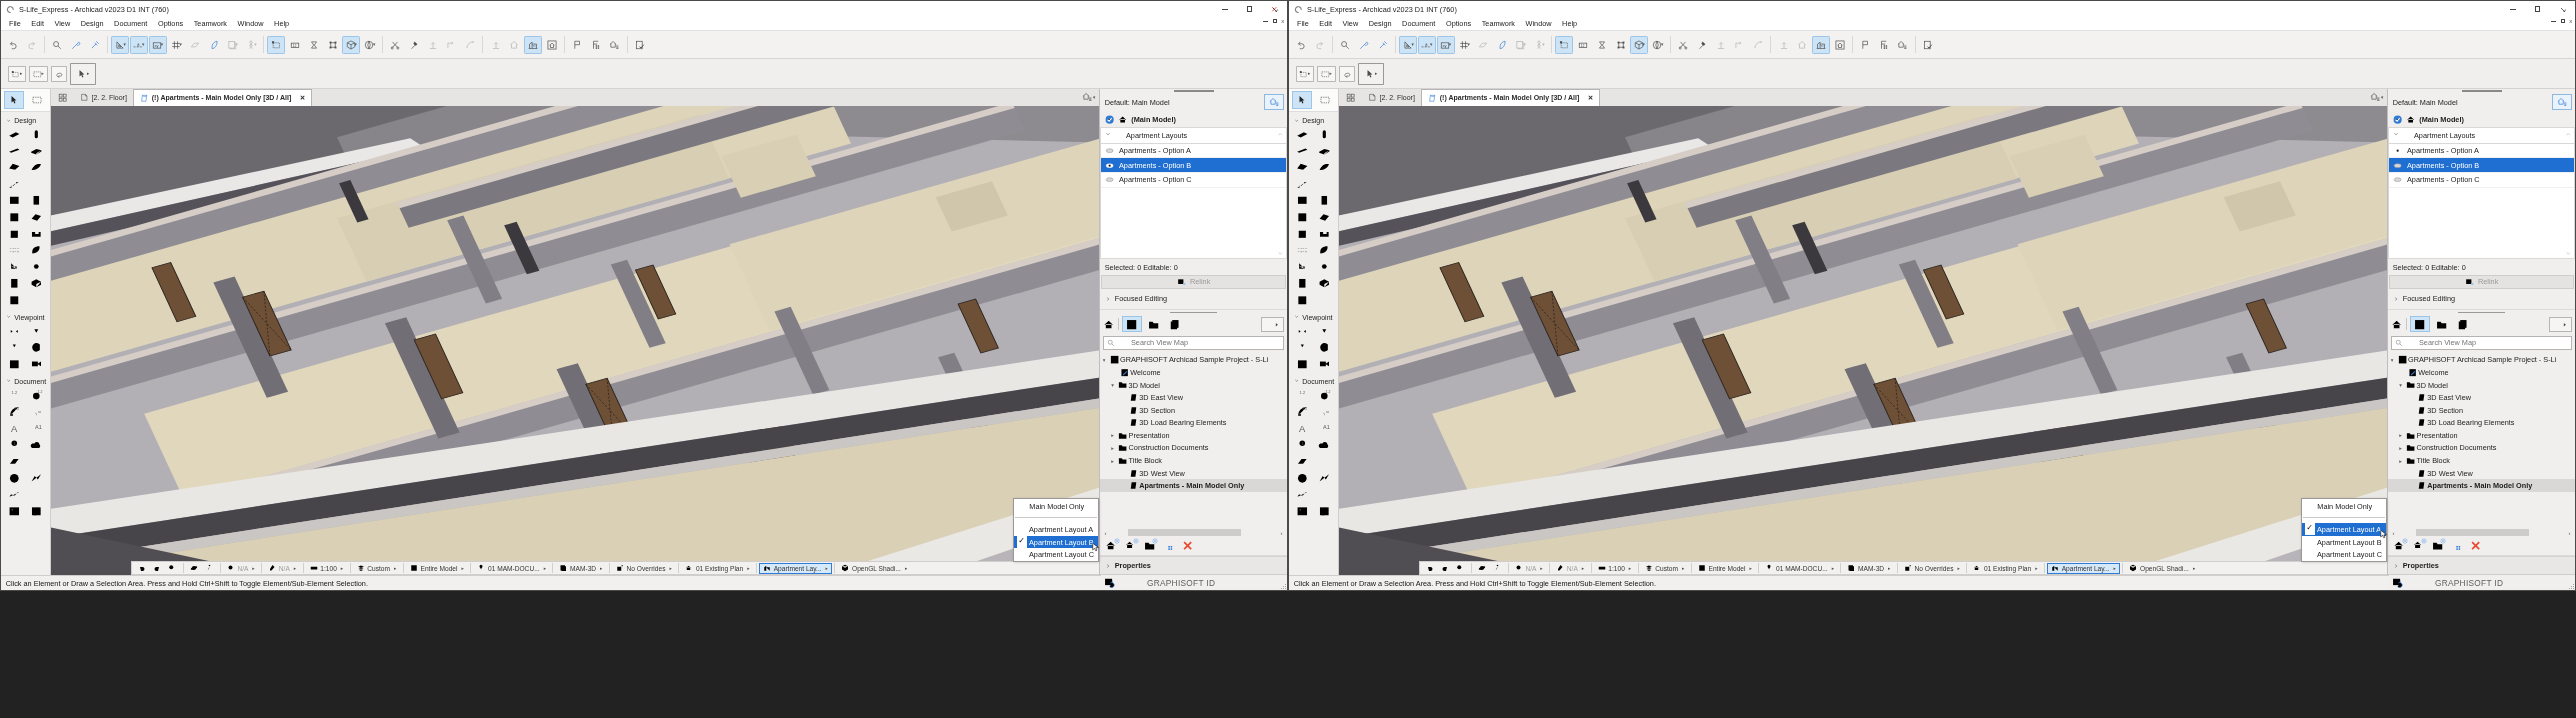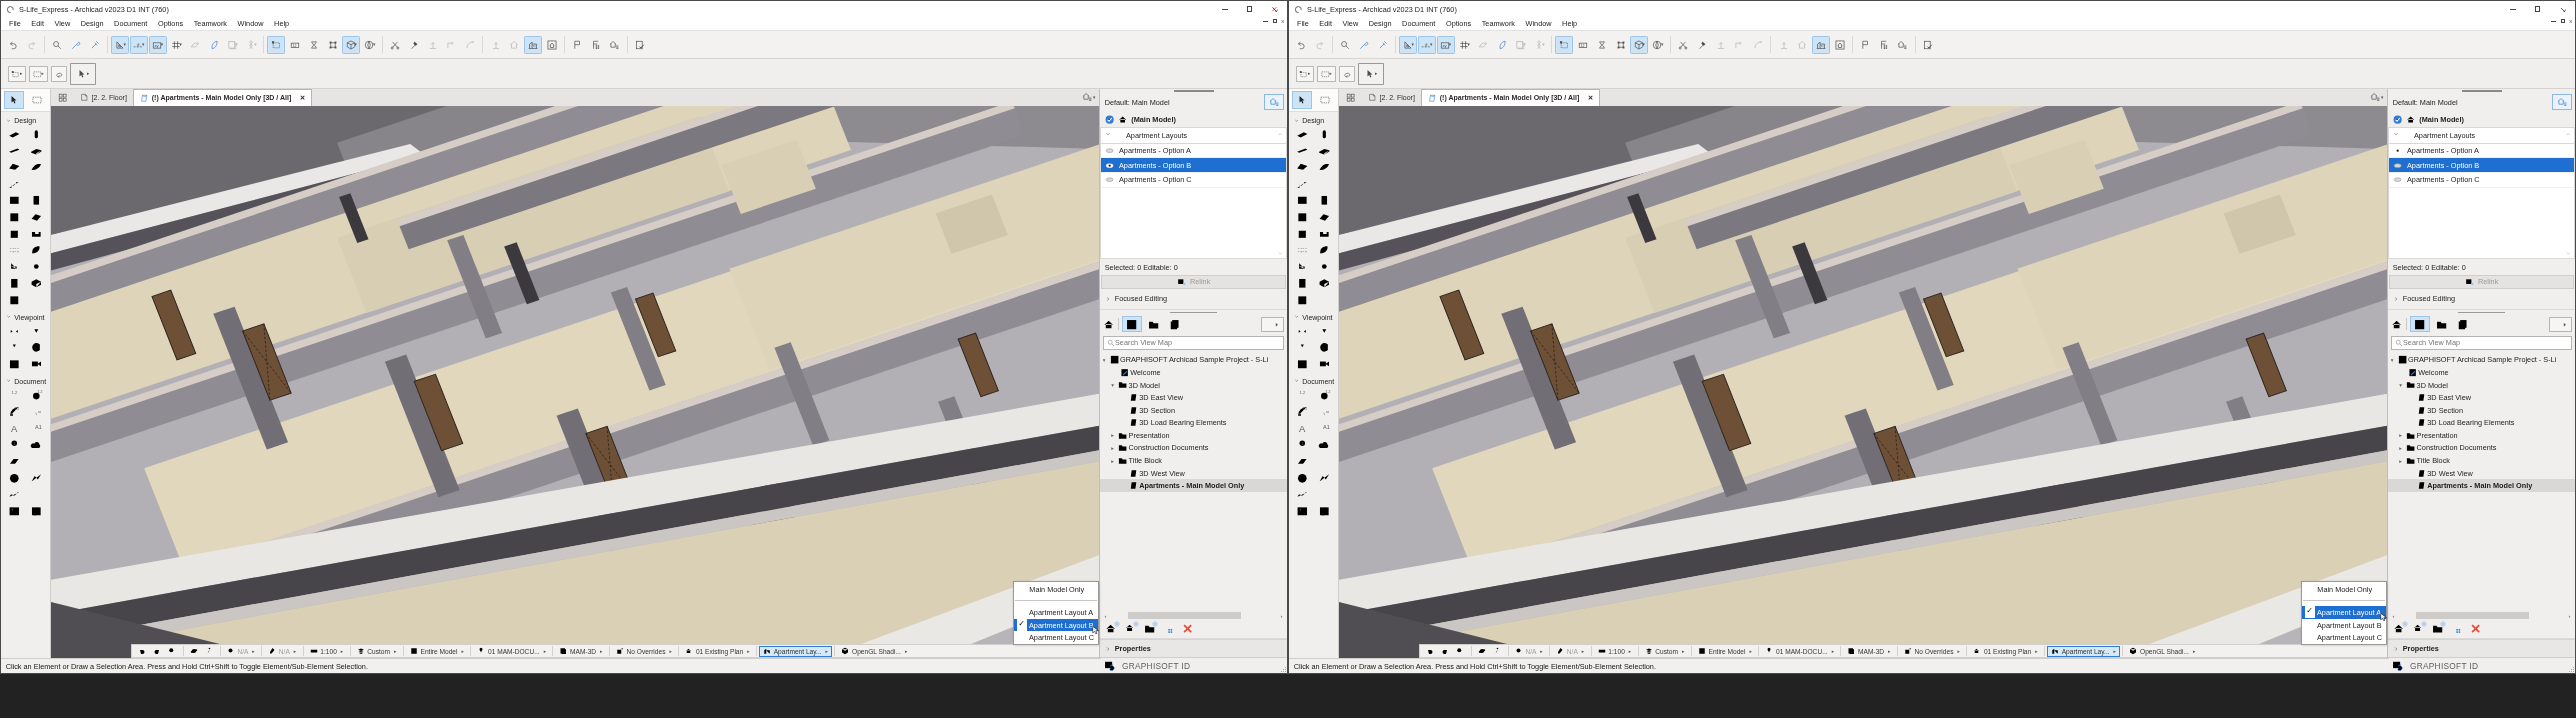--- a/index.html
+++ b/index.html
@@ -1,19 +1,19 @@
 <!DOCTYPE html>
 <html style="font-size:10.6px"><head>
 <meta charset="utf-8">
 <style>
   *{box-sizing:border-box;margin:0;padding:0}
   html,body{width:2576px;height:718px}
   body{font-family:"Liberation Sans",sans-serif;background:#222;overflow:hidden}
   .wrap{display:flex;width:2576px;height:718px}
-  .win{position:relative;width:1288px;height:674px;background:#14b8a6;border:0.7px solid #4a4a4a;overflow:hidden}
+  .win{position:relative;width:1288px;height:591px;background:#14b8a6;border:0.7px solid #4a4a4a;overflow:hidden}
   svg{display:block}
   .ic{width:10px;height:10px;color:#4c4c4c;stroke-width:1.1}
   .ic use{stroke:currentColor;fill:none}
   
   .titlebar{height:16px;background:#fff;display:flex;align-items:center;gap:4px;padding-left:5.3px;font-size:7.3px;color:#1c1c1c}
   .wbtns{margin-left:auto;display:flex;height:100%}
   .wbtn{width:25px;display:flex;align-items:center;justify-content:center;color:#444}
   .glyph-min{width:6px;height:0.7px;background:#444}
   .glyph-max{width:5.3px;height:5.3px;border:0.7px solid #444}
   
@@ -82,35 +82,35 @@
   .psel{padding:4px 4.7px 2.7px}
   .prelink{margin:0 1.3px;height:14.6px;background:#e4e3e2;border:0.7px solid #cfcecd;display:flex;align-items:center;justify-content:center;gap:4px;color:#9a9998}
   .pfoc{display:flex;align-items:center;gap:4px;padding:5.3px 4.7px;font-weight:normal;border-bottom:0.7px solid #dcdbda}
   .pdiv{height:5.3px;display:flex;justify-content:center;align-items:center}
   .pdiv div{width:47px;height:0.7px;background:#9a9998}
   .pnav{display:flex;align-items:center;gap:1.3px;padding:1.3px 3.3px}
   .pnav .vr{width:0.7px;height:12px;background:#c9c8c7;margin:0 2px}
   .navtab{width:20px;height:16px;display:flex;align-items:center;justify-content:center;border:0.7px solid transparent}
   .navtab.on{background:#cde4f7;border-color:#9cc5e8}
   .pburger{margin-left:auto;width:22.6px;height:14.6px;border:0.7px solid #b5b4b3;background:#f6f5f4;display:flex;align-items:center;justify-content:center}
-  .psearch{margin:2px 2.7px;height:14.6px;border:0.7px solid #b5b4b3;background:#fff;display:flex;align-items:center;gap:0;padding:0 3.3px}
+  .psearch{margin:2px 2.7px;height:14.6px;border:0.7px solid #b5b4b3;background:#fff;display:flex;align-items:center;gap:16px;padding:0 3.3px}
   .psearch input{border:none;outline:none;font-size:7.3px;width:140px;font-family:"Liberation Sans",sans-serif;background:transparent}
   .ptree{flex:1;overflow:hidden;padding-top:1.3px}
   .trow{display:flex;align-items:center;gap:1px;height:12.6px;white-space:nowrap;overflow:hidden}
   .trow.cur{background:#d9d8d7;font-weight:bold}
   .chv{font-size:5.3px;color:#666;width:6px;display:inline-block}
   .icb{color:#2f7bd6}
   .pscroll{height:8.6px;margin:0 1.3px;background:#f0efee;display:flex;align-items:center}
   .pscroll .thumb{height:7.3px;background:#cdcccb;width:113px;margin-left:18.6px}
   .pscroll span{color:#555;font-size:6px;padding:0 3.3px}
   .paddrow{display:flex;align-items:center;gap:8px;padding:3.3px 5.3px;border-bottom:0.7px solid #dcdbda}
   .ic17{width:11.3px;height:11.3px;color:#4c4c4c}
   .pprops{display:flex;align-items:center;gap:4px;background:#e8e7e6;padding:4px 4.7px;font-weight:bold;border-top:0.7px solid #d4d3d2}
   .pfoot{height:16px;display:flex;align-items:center;border-top:0.7px solid #cfcecd;padding:0 4px;gap:6.6px;position:relative}
-  .pfoot .gid{color:#5d5d5d;font-size:8.3px;letter-spacing:0.3px;}
+  .pfoot .gid{color:#5d5d5d;font-size:8.3px;letter-spacing:0.3px;margin-left:25px}
   .grip{position:absolute;right:1.3px;bottom:1.3px;width:6px;height:6px;background:
     radial-gradient(circle at 5.3px 1.3px,#aaa 0.7px,transparent 0.8px),
     radial-gradient(circle at 3.3px 3.3px,#aaa 0.7px,transparent 0.8px),
     radial-gradient(circle at 5.3px 3.3px,#aaa 0.7px,transparent 0.8px),
     radial-gradient(circle at 1.3px 5.3px,#aaa 0.7px,transparent 0.8px),
     radial-gradient(circle at 3.3px 5.3px,#aaa 0.7px,transparent 0.8px),
     radial-gradient(circle at 5.3px 5.3px,#aaa 0.7px,transparent 0.8px)}
   
   .popup{position:absolute;right:188px;bottom:28px;width:86px;background:#fff;border:0.7px solid #9a9998;box-shadow:1.3px 1.3px 2.7px rgba(0,0,0,.25);font-size:7.3px;z-index:5}
   .pop-head{padding:3.3px 4px 6px 15.3px;color:#1c1c1c}

